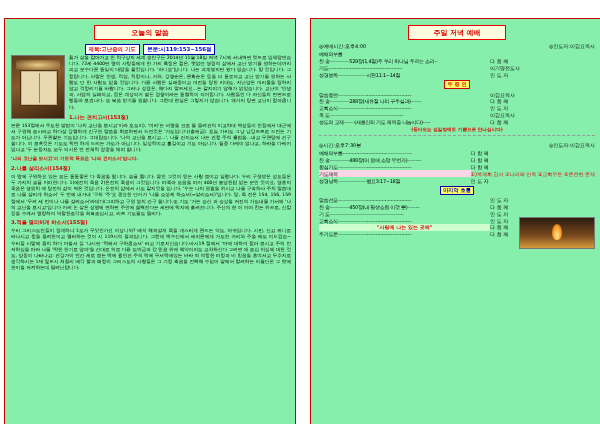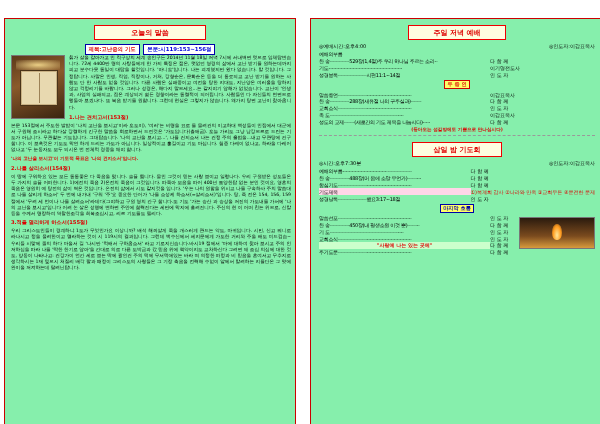--- a/index.html
+++ b/index.html
@@ -186,21 +186,20 @@
             <td class="c-left dots">성도의 교제-------(새로간의 기도 제목을 나눕시다)-----</td>
             <td class="c-right">다  합  께</td>
           </tr>
       </tbody>
     </table>
 
     <div class="center small red bold" style="margin-top:2px;">(등아오는 섬길방에도 기쁨으로 만나십시다)</div>
 
     <div class="divider"></div>
 
-    <div class="banner night-banner">삼일 밤 기도회</div>
 
     <div class="night-photo" style="top:198px;">
       <div class="flame"></div>
     </div>
 
     <div class="r-meta">
       <span>◎시간:오후7:30분</span>
       <span>◎인도자:이갑표목사</span>
     </div>
 

